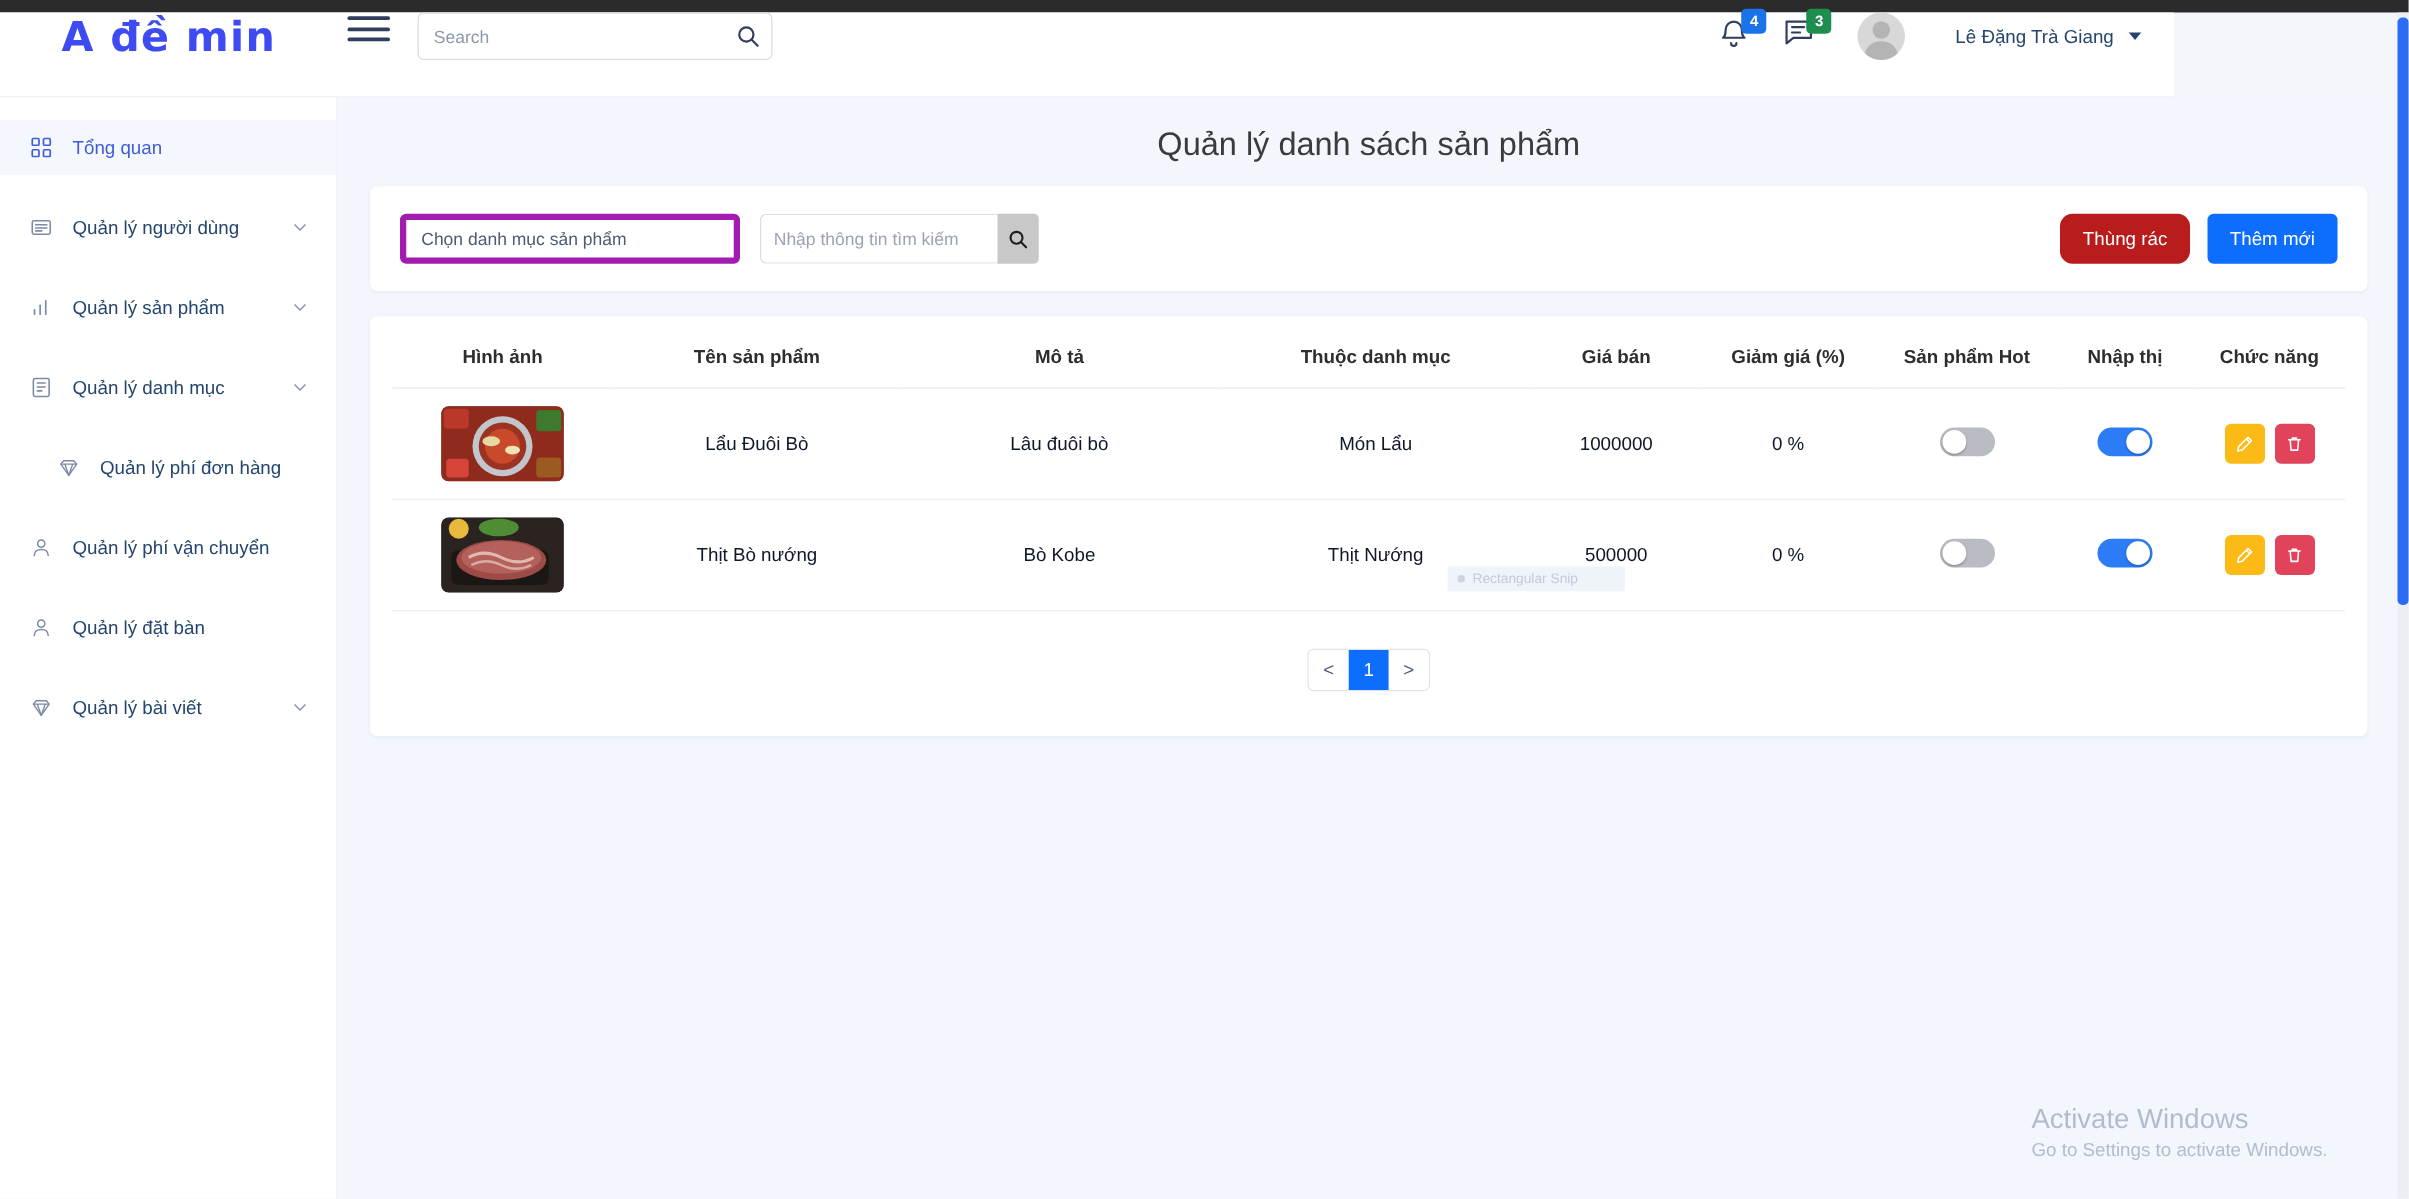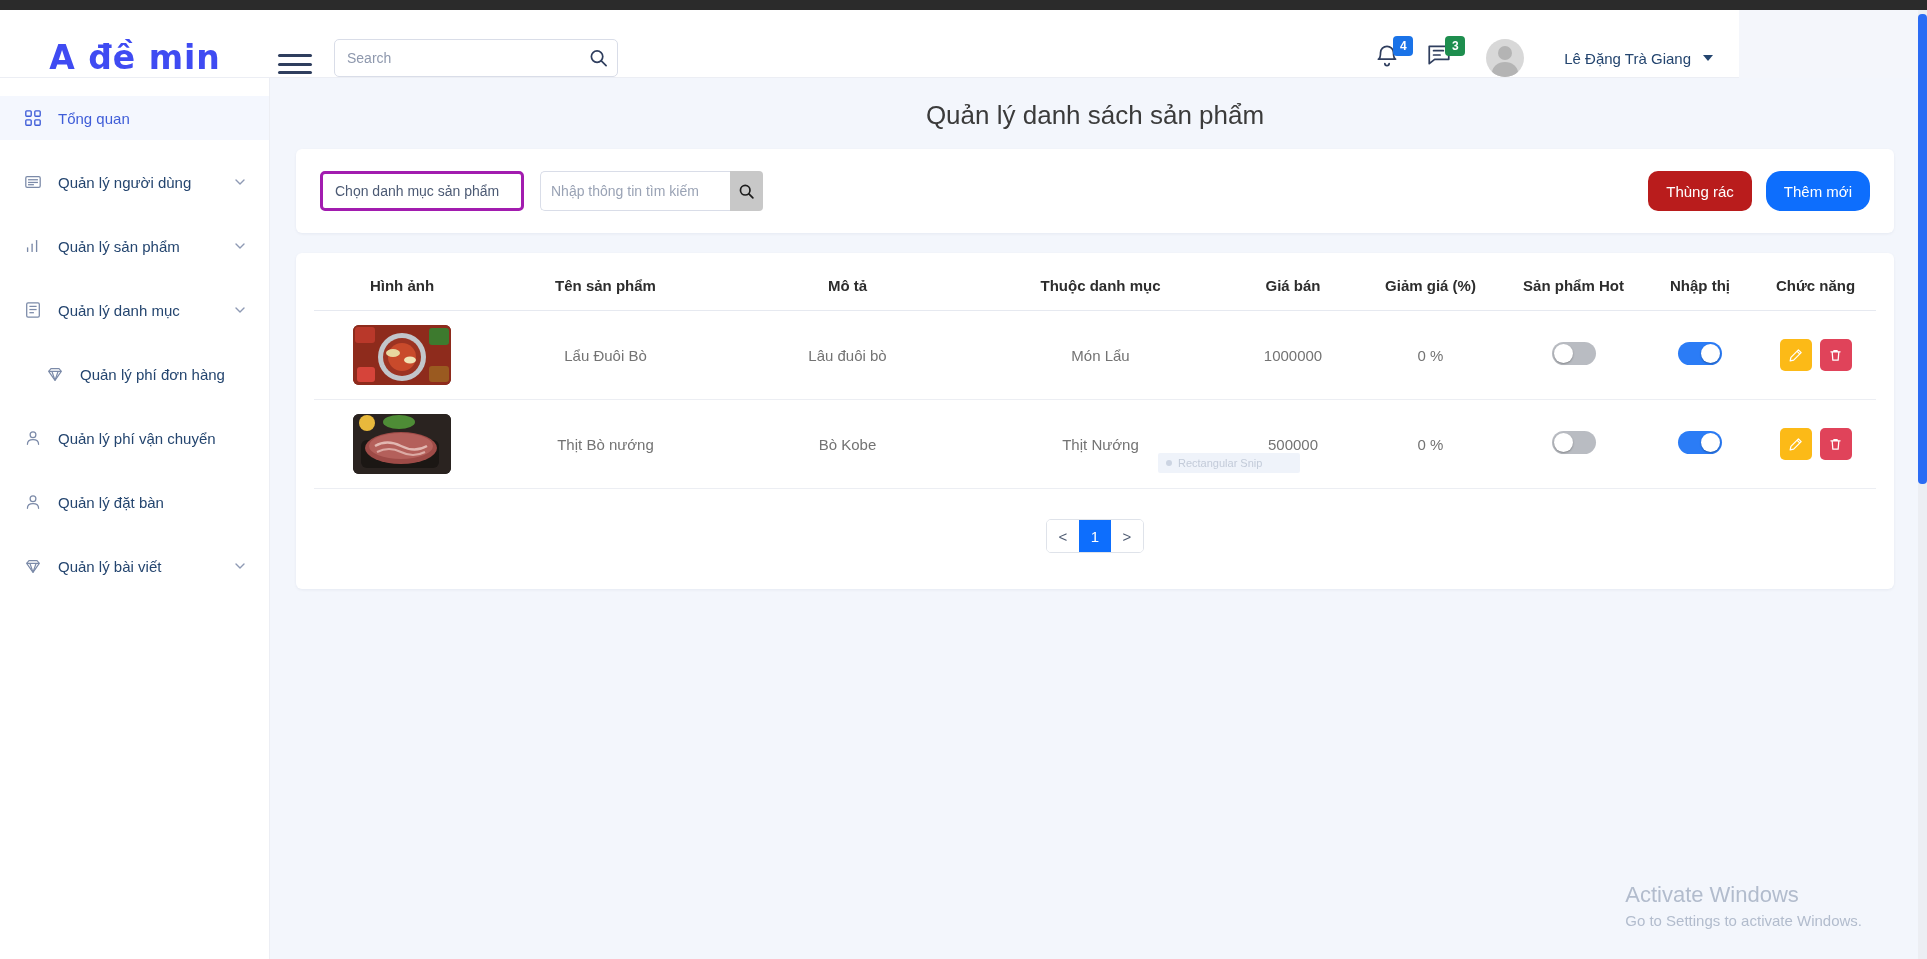--- a/index.html
+++ b/index.html
@@ -17,21 +17,21 @@
     width: 1927px; height: 10px;
     background: #2b2b2b;
   }
 
   
   .navbar {
     position: absolute; top: 10px; left: 0;
     width: 1739px; height: 68px;
     background: #ffffff;
     border-bottom: 1px solid #eceef4;
-    display: flex; align-items: flex-end;
+    display: flex; align-items: flex-start;
   }
   .brand {
     width: 270px;
     display: flex; align-items: center; justify-content: center;
   }
   .brand-text {
     font-size: 33px;
     font-weight: 700;
     color: #3f4bf2;
     letter-spacing: 1px;
@@ -138,22 +138,22 @@
   .page-title {
     text-align: center; font-size: 26px; color: #3b3b3b;
     font-weight: 400; padding: 22px 0 18px 0;
   }
   .card {
     background: #fff; border-radius: 6px;
     margin: 0 26px; box-shadow: 0 1px 3px rgba(20,40,90,0.06);
   }
   .card-filter { padding: 22px 24px; display: flex; align-items: center; }
   .select-cat {
-    width: 204px; height: 40px;
-    border: 3px solid #a21caf; border-radius: 5px;
+    width: 272px; height: 40px;
+    border: 5px solid #a21caf; border-radius: 5px;
     background: #fff; padding: 0 12px;
     font-size: 14px; color: #4c5a74;
     font-family: "Liberation Sans", sans-serif;
     display: flex; align-items: center;
     cursor: pointer;
   }
   .search-group {
     display: flex; margin-left: 16px; height: 40px;
   }
   .search-group input {
@@ -172,34 +172,34 @@
     cursor: pointer;
   }
   .filter-actions { margin-left: auto; display: flex; gap: 14px; }
   .btn {
     height: 40px; padding: 0 18px;
     border: none; border-radius: 5px;
     font-size: 15px; color: #fff; cursor: pointer;
     font-family: "Liberation Sans", sans-serif;
   }
   .btn-danger { background: #b91c1c; border-radius: 10px; }
-  .btn-primary { background: #0d6efd; border-radius: 15px; }
+  .btn-primary { background: #0d6efd; }
 
   .card-table { margin-top: 20px; padding: 8px 18px 26px 18px; }
   table { width: 100%; border-collapse: collapse; }
   thead th {
     font-size: 15px; color: #2d2d2d; font-weight: 700;
     padding: 16px 6px; text-align: center;
     border-bottom: 1px solid #e6e9f0;
     white-space: nowrap;
   }
   tbody td {
     padding: 14px 6px; text-align: center;
     border-bottom: 1px solid #eceef3;
-    font-size: 15px; color: #737373;
+    font-size: 15px; color: #0f172a;
     vertical-align: middle;
   }
   .thumb {
     width: 98px; height: 60px; border-radius: 6px;
     margin: 0 auto; display: block; overflow: hidden;
     position: relative;
   }
   .thumb-hotpot { background: #7a2218; }
   .thumb-beef { background: #2a2320; }
   .thumb svg { display: block; }

